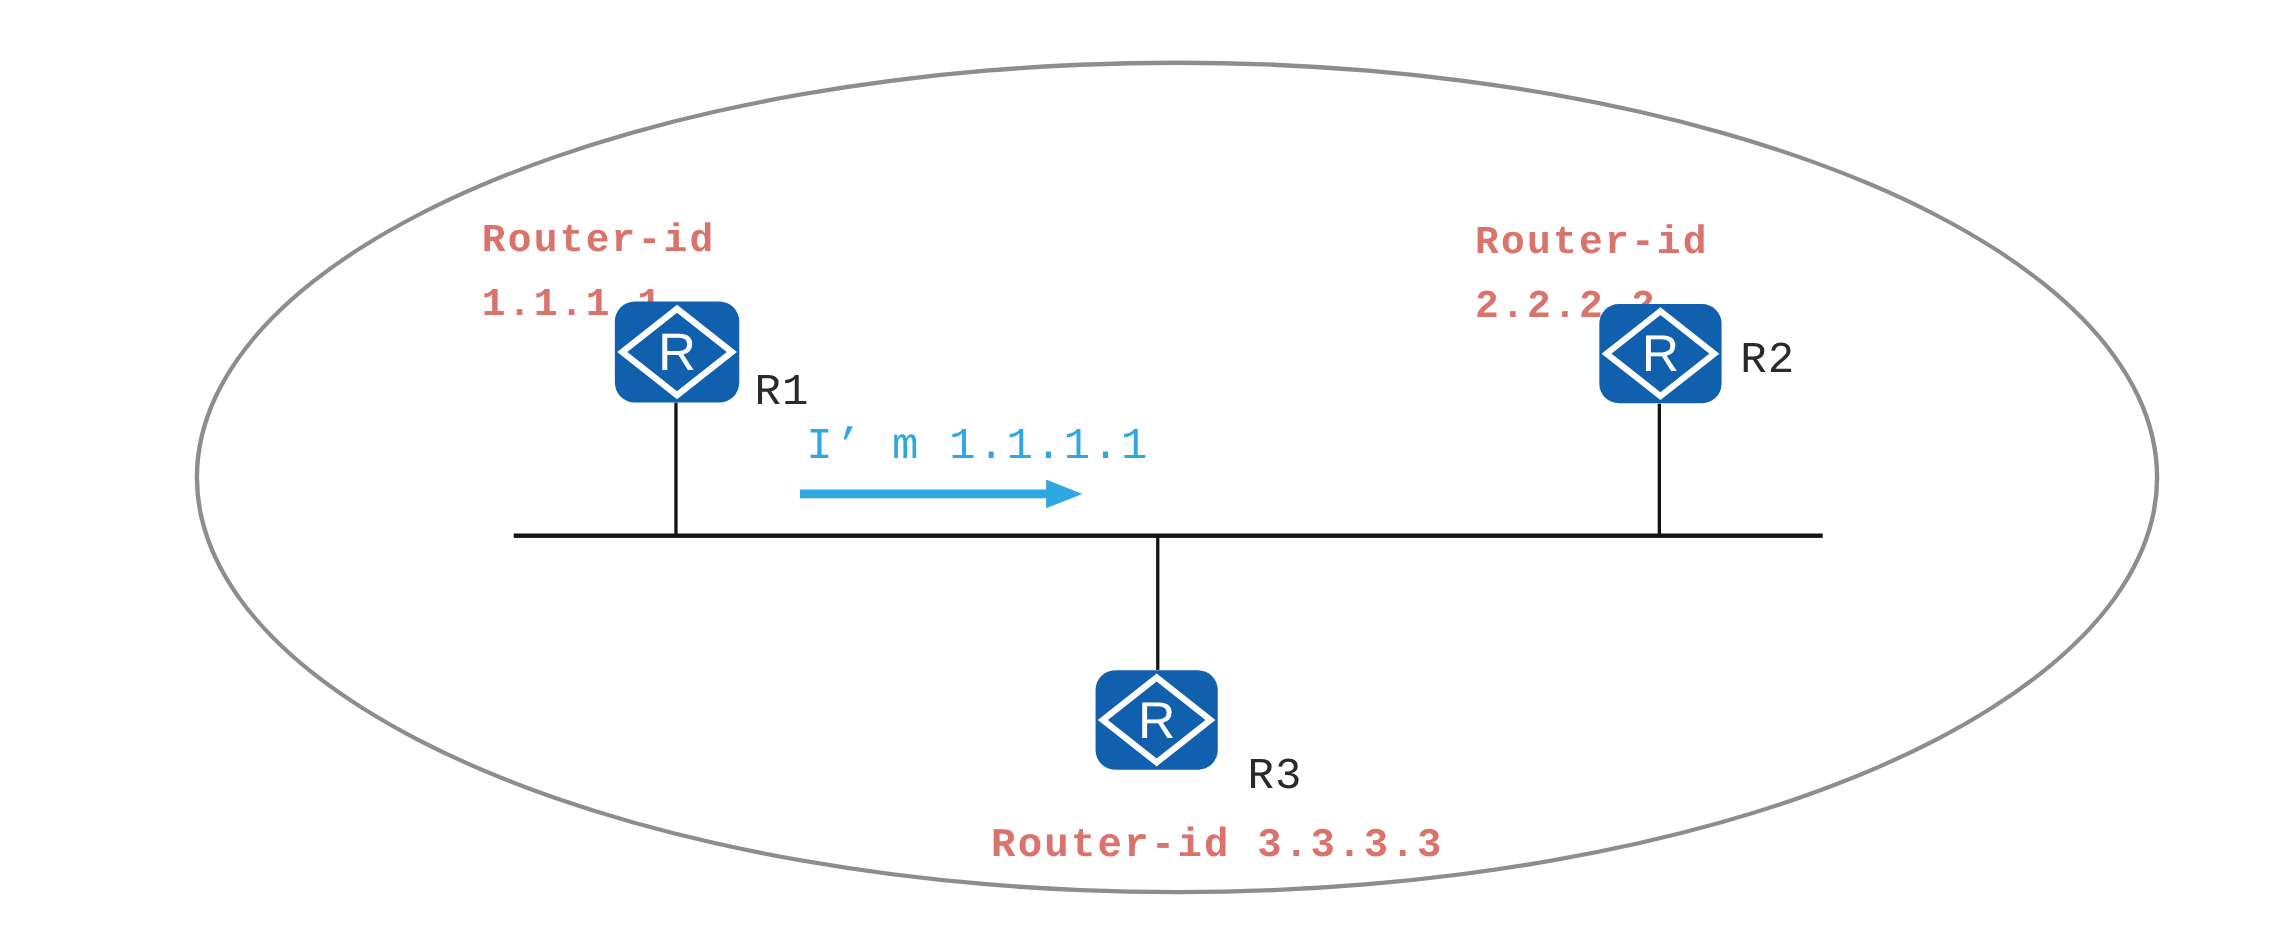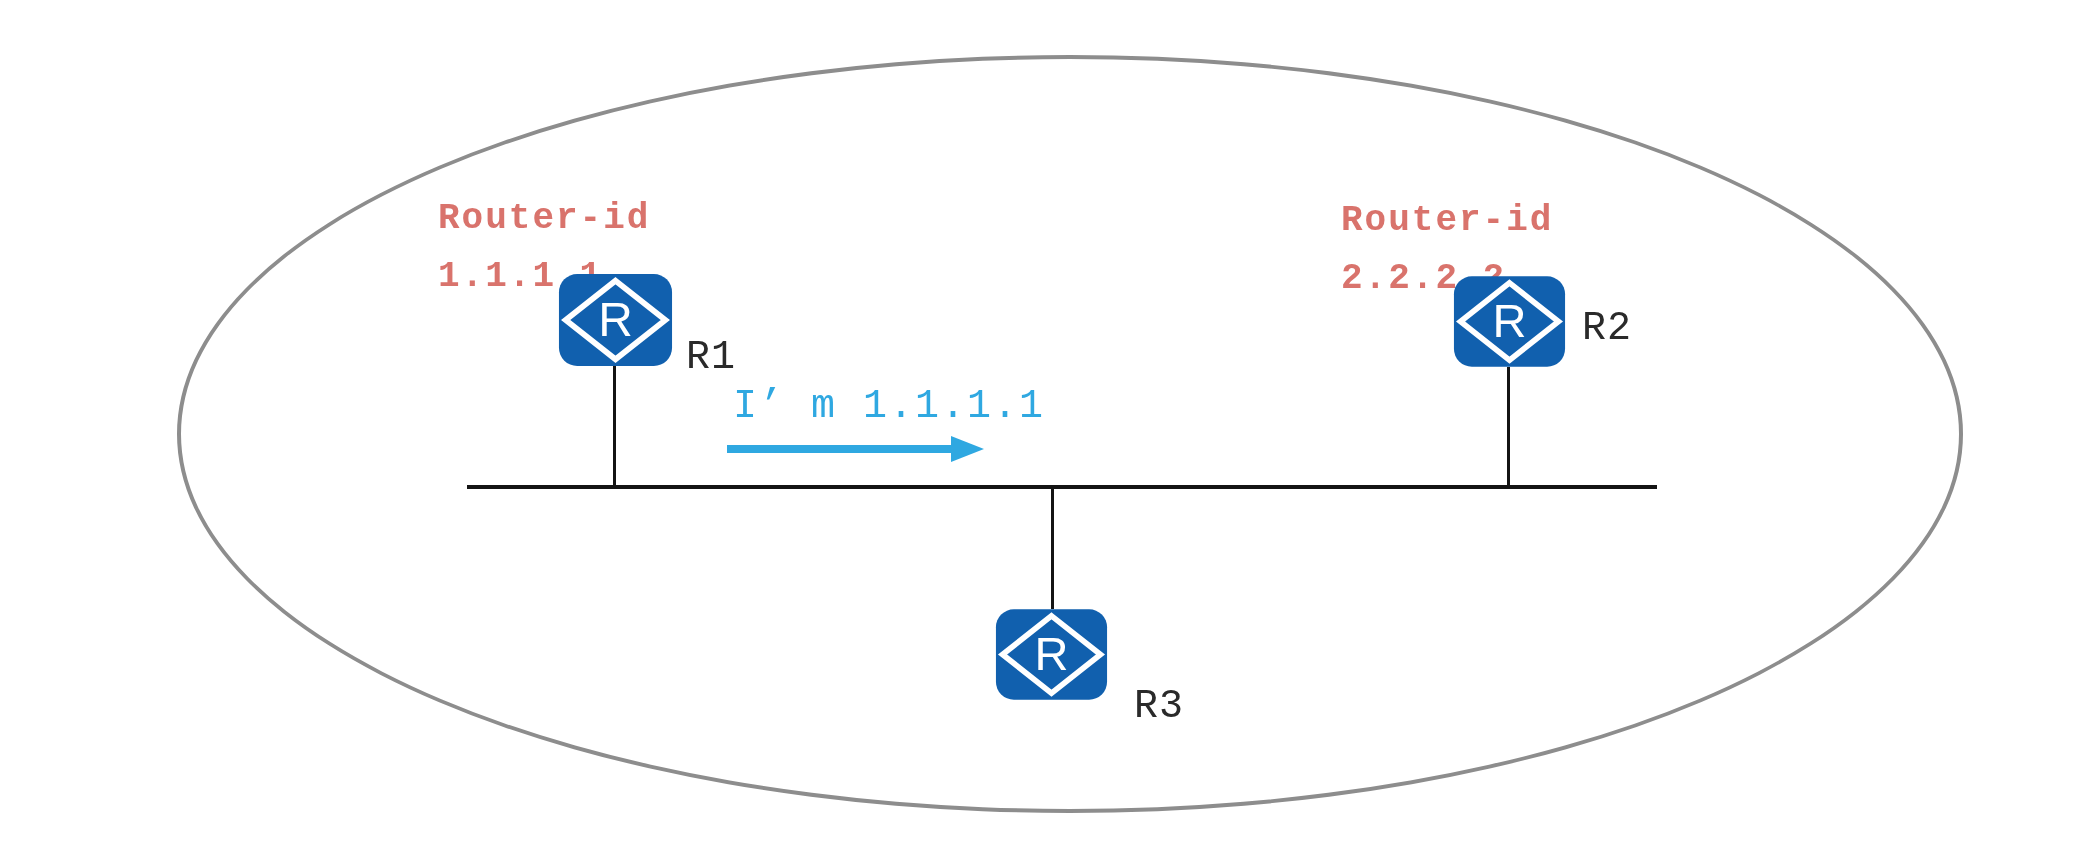--- a/index.html
+++ b/index.html
@@ -89,20 +89,21 @@
     <text x="60" y="66" text-anchor="middle" font-family="'Liberation Sans',sans-serif" font-size="50" fill="#ffffff">R</text>
   </svg>
   <div class="abs txt router-name name-r2">R2</div>
 
   <svg class="abs router-icon icon-r3" width="113" height="95" viewBox="0 0 120 98">
     <rect x="1" y="1" width="118" height="96" rx="19" fill="#1160ae"></rect>
     <polygon points="60,8 112,49 60,90 8,49" fill="none" stroke="#ffffff" stroke-width="6"></polygon>
     <text x="60" y="66" text-anchor="middle" font-family="'Liberation Sans',sans-serif" font-size="50" fill="#ffffff">R</text>
   </svg>
   <div class="abs txt router-name name-r3">R3</div>
+  <div class="abs txt rid rid-r3">Router-id 3.3.3.3</div>
 
   <div class="abs txt hello-msg">I’ m 1.1.1.1</div>
   <svg class="abs hello-arrow" width="258" height="26" viewBox="0 0 258 26">
     <rect x="0" y="9" width="226" height="8" fill="#2fa8e1"></rect>
     <polygon points="224,0 257,13 224,26" fill="#2fa8e1"></polygon>
   </svg>
 
 </div>
 
 </body></html>

